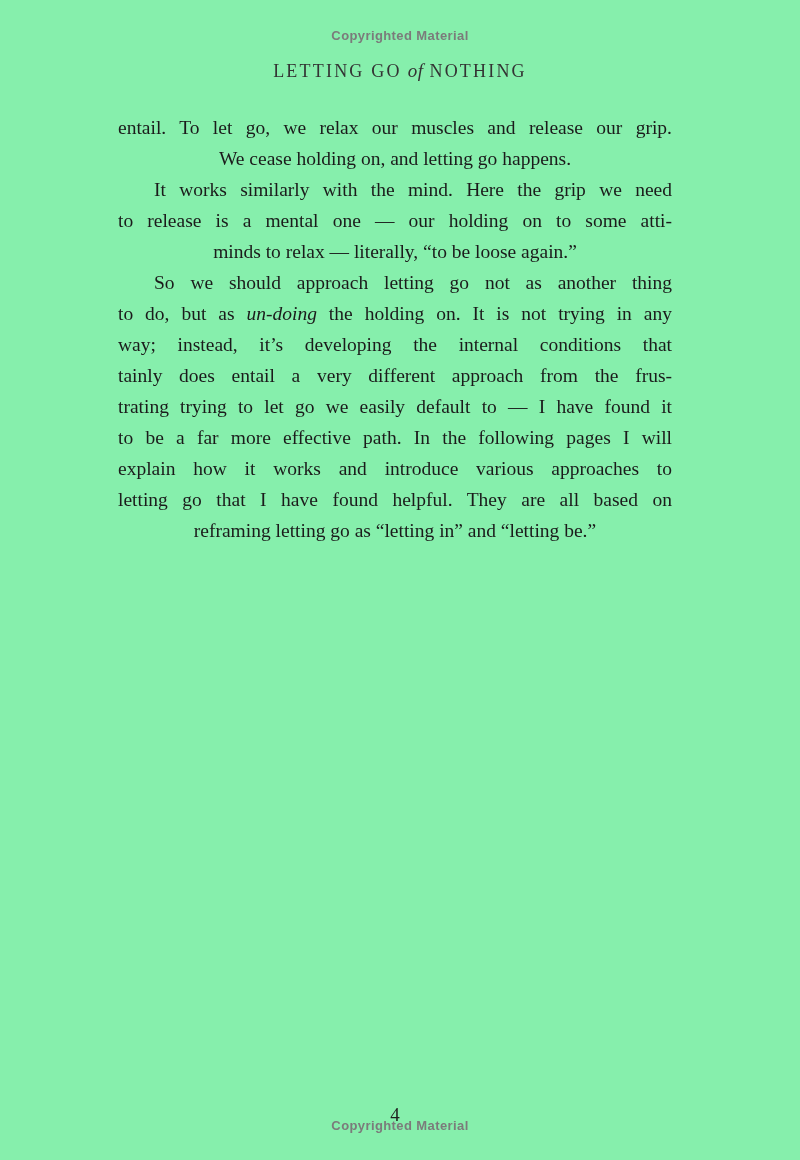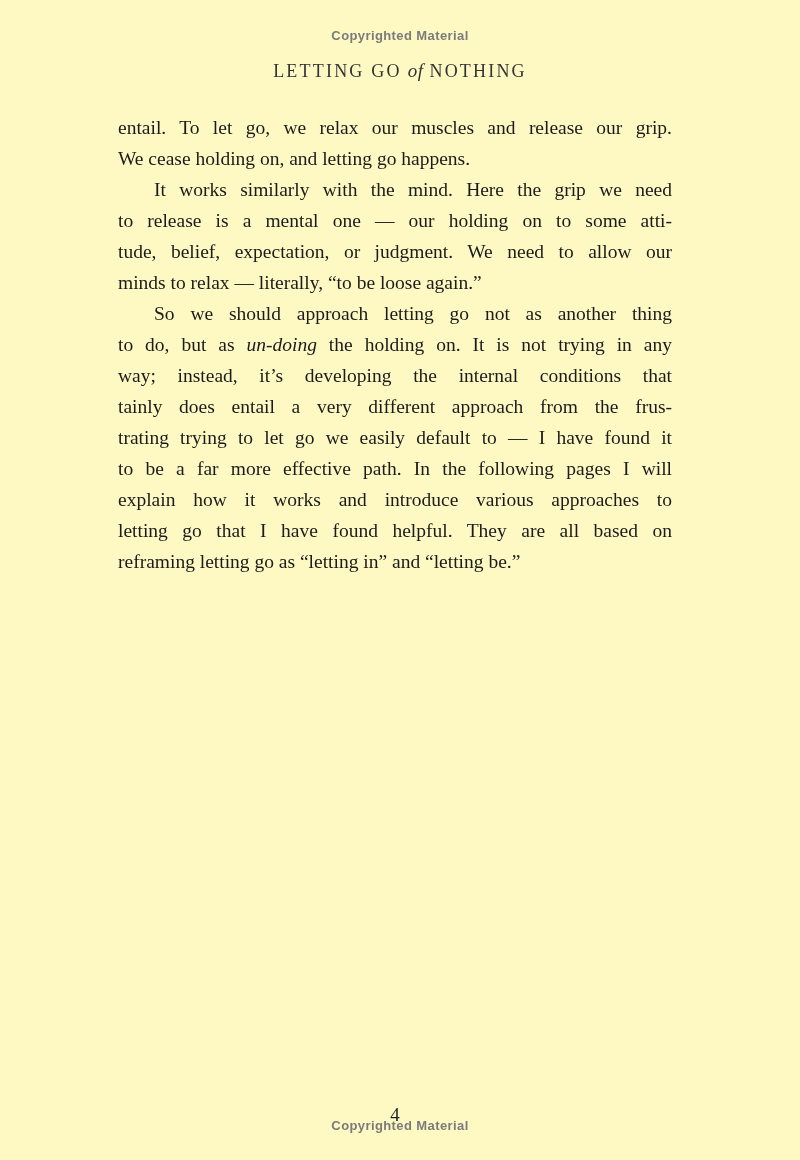--- a/index.html
+++ b/index.html
@@ -5,21 +5,21 @@
 <style>
   html, body {
     margin: 0;
     padding: 0;
     background: #ffffff;
   }
   .page {
     position: relative;
     width: 800px;
     height: 1160px;
-    background: #fef9c3;
+    background: #86efac;
     font-family: "Liberation Serif", serif;
     overflow: hidden;
   }
   .notice {
     position: absolute;
     left: 0;
     width: 100%;
     text-align: center;
     font-family: "Liberation Sans", sans-serif;
     font-weight: bold;
@@ -50,21 +50,21 @@
   .body-text {
     position: absolute;
     left: 118px;
     top: 112px;
     width: 554px;
     font-size: 19.5px;
     line-height: 31px;
     color: #1b1b1b;
   }
   .line {
-    text-align: left;
+    text-align: center;
   }
   .line.justify {
     text-align: justify;
     text-align-last: justify;
   }
   .line.indent {
     padding-left: 36px;
   }
   .line em { font-style: italic; }
   .page-number {
@@ -91,21 +91,20 @@
 
   <div class="running-head">
     <span class="caps">LETTING GO</span><span class="of-italic">of</span><span class="caps">NOTHING</span>
   </div>
 
   <div class="body-text">
       <div class="line justify"><span>entail. To let go, we relax our muscles and release our grip.</span></div>
       <div class="line"><span>We cease holding on, and letting go happens.</span></div>
       <div class="line justify indent"><span>It works similarly with the mind. Here the grip we need</span></div>
       <div class="line justify"><span>to release is a mental one — our holding on to some atti-</span></div>
-      <div class="line justify"><span>tude, belief, expectation, or judgment. We need to allow our</span></div>
       <div class="line"><span>minds to relax — literally, “to be loose again.”</span></div>
       <div class="line justify indent"><span>So we should approach letting go not as another thing</span></div>
       <div class="line justify"><span>to do, but as </span><em>un-doing</em><span> the holding on. It is not trying in any</span></div>
       <div class="line justify"><span>way; instead, it’s developing the internal conditions that</span></div>
       <div class="line justify"><span>tainly does entail a very different approach from the frus-</span></div>
       <div class="line justify"><span>trating trying to let go we easily default to — I have found it</span></div>
       <div class="line justify"><span>to be a far more effective path. In the following pages I will</span></div>
       <div class="line justify"><span>explain how it works and introduce various approaches to</span></div>
       <div class="line justify"><span>letting go that I have found helpful. They are all based on</span></div>
       <div class="line"><span>reframing letting go as “letting in” and “letting be.”</span></div>

